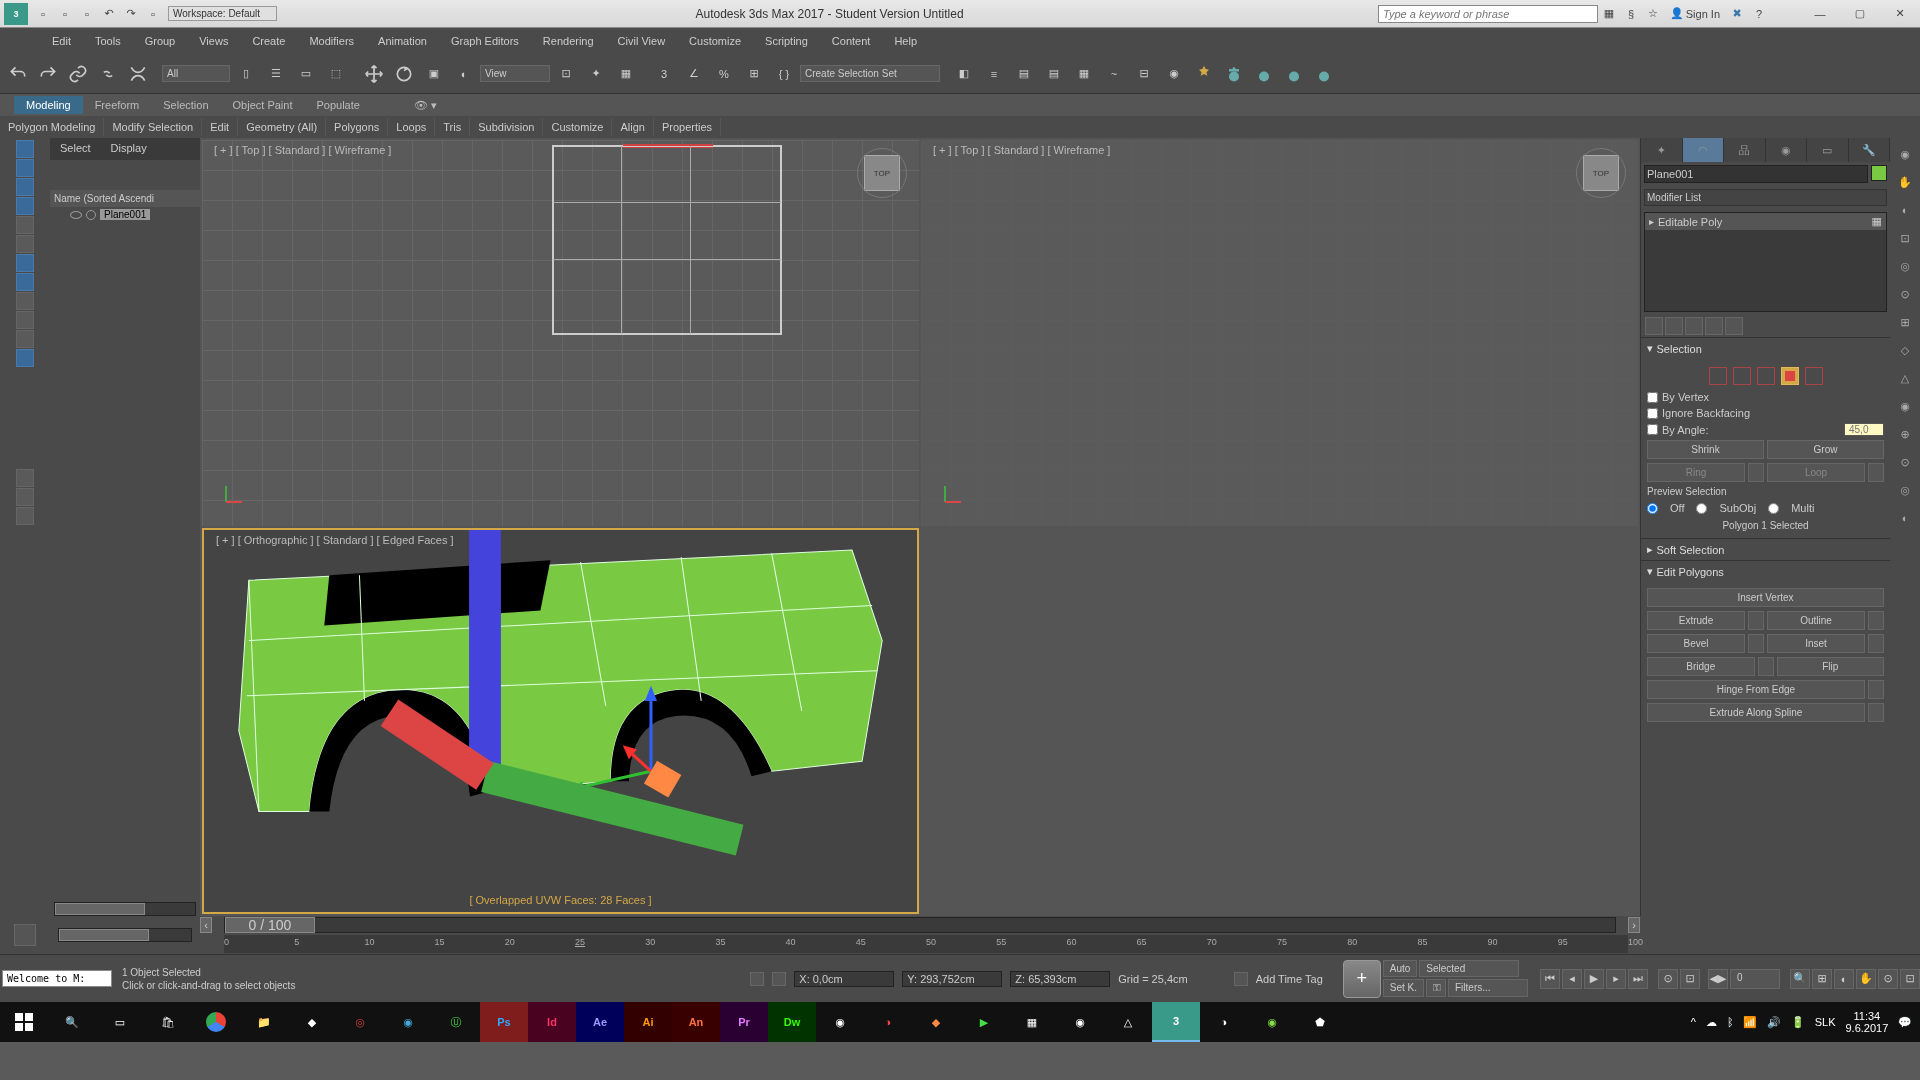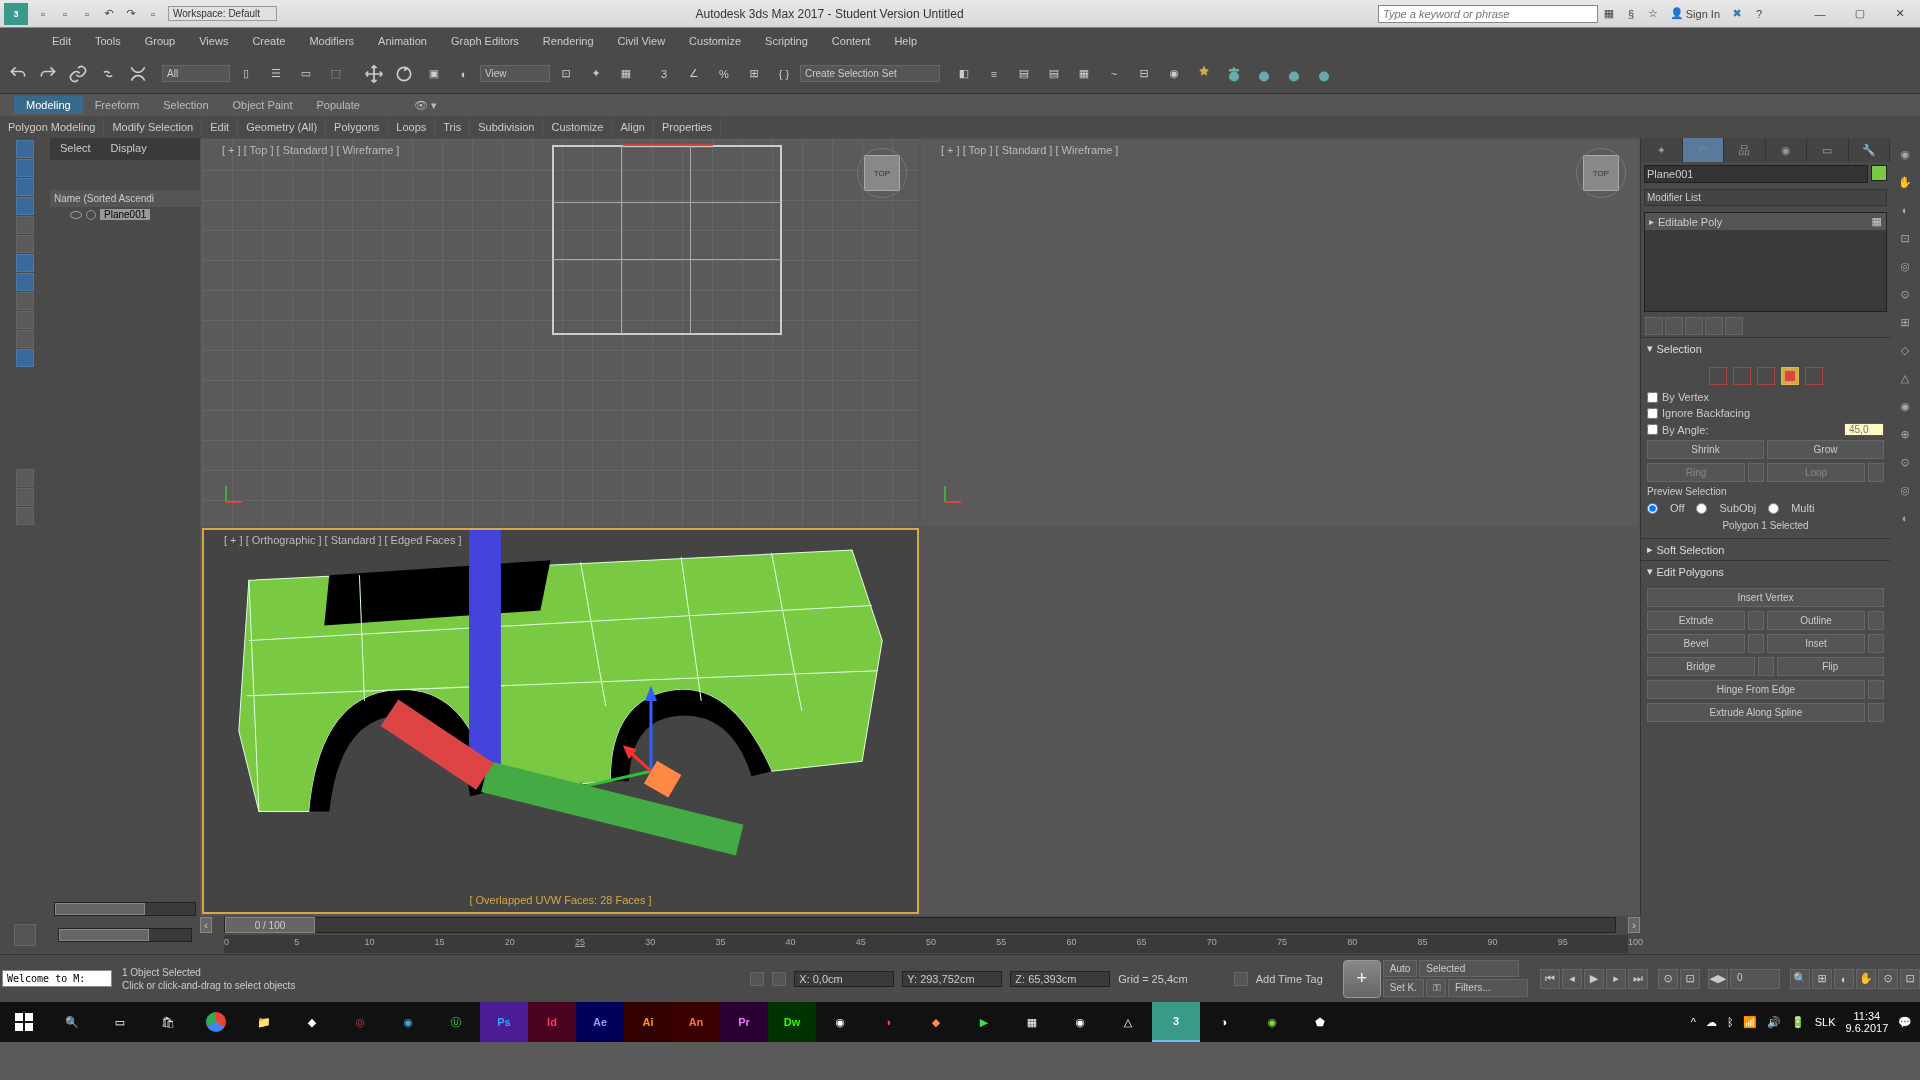--- a/index.html
+++ b/index.html
@@ -31,21 +31,21 @@
 .scene-tabs { height:22px; display:flex; background:#3a3a3a; }
 .scene-tabs .st { padding:4px 10px; color:#ccc; cursor:pointer; }
 .scene-header { padding:3px 4px; color:#ccc; background:#555; font-size:10px; }
 .scene-item { padding:2px 4px 2px 20px; display:flex; align-items:center; gap:4px; }
 .scene-item .eye { width:12px; height:8px; border:1px solid #999; border-radius:50%; }
 .scene-item .dot { width:10px; height:10px; border:1px solid #999; border-radius:50%; }
 .scene-item .label { background:#999; color:#000; padding:0 4px; font-size:10px; }
 .viewports { flex:1; position:relative; background:#555; display:grid; grid-template-columns:1fr 1fr; grid-template-rows:1fr 1fr; gap:2px; padding:2px; }
 .vp { background:#5a5a5a; position:relative; overflow:hidden; }
 .vp.dark { background:#444; }
-.vp-label { position:absolute; top:4px; left:20px; color:#bbb; font-size:11px; z-index:5; }
+.vp-label { position:absolute; top:4px; left:12px; color:#bbb; font-size:11px; z-index:5; }
 .vp-label span { cursor:pointer; }
 .viewcube { position:absolute; top:8px; right:12px; width:50px; height:50px; }
 .viewcube .cube { width:36px; height:36px; background:#888; border:1px solid #aaa; margin:7px; display:flex; align-items:center; justify-content:center; font-size:8px; color:#333; }
 .viewcube .ring { position:absolute; inset:0; border:1px solid #777; border-radius:50%; }
 .grid-bg { position:absolute; inset:0; background-image:linear-gradient(#666 1px,transparent 1px),linear-gradient(90deg,#666 1px,transparent 1px); background-size:30px 30px; }
 .box2d { position:absolute; border:1px solid #ccc; }
 .axis3 { position:absolute; bottom:20px; left:20px; width:24px; height:24px; }
 .vp.active { border:2px solid #d4a847; }
 .rightcol { width:250px; background:#4a4a4a; display:flex; flex-direction:column; border-left:1px solid #333; }
 .right-tabs { height:24px; display:flex; gap:0; background:#444; }
@@ -72,21 +72,21 @@
 .btn-row .rb { flex:1; background:#555; border:1px solid #666; color:#ccc; text-align:center; padding:3px; font-size:10px; cursor:pointer; }
 .btn-row .rbs { width:16px; background:#555; border:1px solid #666; }
 .radio-row { display:flex; gap:12px; padding:3px 0; font-size:10px; align-items:center; }
 .radio-row input { width:11px; height:11px; }
 .center-txt { text-align:center; font-size:10px; padding:3px 0; }
 .farright { width:30px; background:#4a4a4a; display:flex; flex-direction:column; align-items:center; padding-top:6px; gap:8px; }
 .farright .fb { width:20px; height:20px; display:flex; align-items:center; justify-content:center; color:#aaa; }
 .timeline { height:38px; background:#4a4a4a; display:flex; align-items:center; }
 .timeslider { flex:1; position:relative; }
 .ts-track { height:16px; background:#3a3a3a; border:1px solid #222; position:relative; margin:0 12px; }
-.ts-handle { position:absolute; left:0; top:-1px; width:90px; height:16px; background:#666; border:1px solid #888; display:flex; align-items:center; justify-content:center; font-size:10px; color:#ccc; }
+.ts-handle { position:absolute; left:0; top:-1px; width:90px; height:16px; background:#666; border:1px solid #888; display:flex; align-items:center; justify-content:center; font-size:14px; color:#ccc; }
 .ts-arrow { width:12px; height:16px; background:#666; border:1px solid #888; display:flex; align-items:center; justify-content:center; color:#ccc; }
 .ts-ruler { height:18px; background:#3a3a3a; display:flex; position:relative; margin:2px 12px 0 24px; }
 .ts-tick { position:absolute; color:#aaa; font-size:9px; top:2px; }
 .statusbar { height:48px; background:#4a4a4a; display:flex; align-items:center; border-top:1px solid #333; }
 .sb-left { width:120px; padding:2px; display:flex; flex-direction:column; gap:2px; }
 .sb-macro { background:#fff; color:#000; border:1px solid #888; padding:2px 4px; font-size:10px; width:110px; font-family:monospace; }
 .sb-mid { flex:1; display:flex; flex-direction:column; padding:2px; gap:2px; }
 .sb-coords { display:flex; gap:8px; align-items:center; color:#ccc; font-size:10px; }
 .sb-coords .cf { background:#3a3a3a; border:1px solid #222; padding:1px 4px; width:100px; }
 .sb-anim { display:flex; gap:2px; align-items:center; }
@@ -622,21 +622,21 @@
   <div class="tb">▭</div>
   <div class="tb">🛍</div>
   <div class="tb">
       <span style="width:20px;height:20px;border-radius:50%;background:conic-gradient(#ea4335 120deg,#4285f4 120deg 240deg,#34a853 240deg);display:block"></span>
     </div>
   <div class="tb">📁</div>
   <div class="tb">◆</div>
   <div class="tb" style="color:#d44">◎</div>
   <div class="tb" style="color:#4ad">◉</div>
   <div class="tb" style="color:#4d4">Ⓤ</div>
-  <div class="tb" style="background:#4c1d95;color:#31a8ff;font-weight:bold">Ps</div>
+  <div class="tb" style="background:#7f1d1d;color:#31a8ff;font-weight:bold">Ps</div>
   <div class="tb" style="background:#49021f;color:#ff3366;font-weight:bold">Id</div>
   <div class="tb" style="background:#00005b;color:#9999ff;font-weight:bold">Ae</div>
   <div class="tb" style="background:#330000;color:#ff9a00;font-weight:bold">Ai</div>
   <div class="tb" style="background:#390000;color:#ff7043;font-weight:bold">An</div>
   <div class="tb" style="background:#2a0033;color:#e878ff;font-weight:bold">Pr</div>
   <div class="tb" style="background:#003300;color:#35fa00;font-weight:bold">Dw</div>
   <div class="tb">◉</div>
   <div class="tb" style="color:#f44">◑</div>
   <div class="tb" style="color:#f84">◆</div>
   <div class="tb" style="color:#4d4">▶</div>

